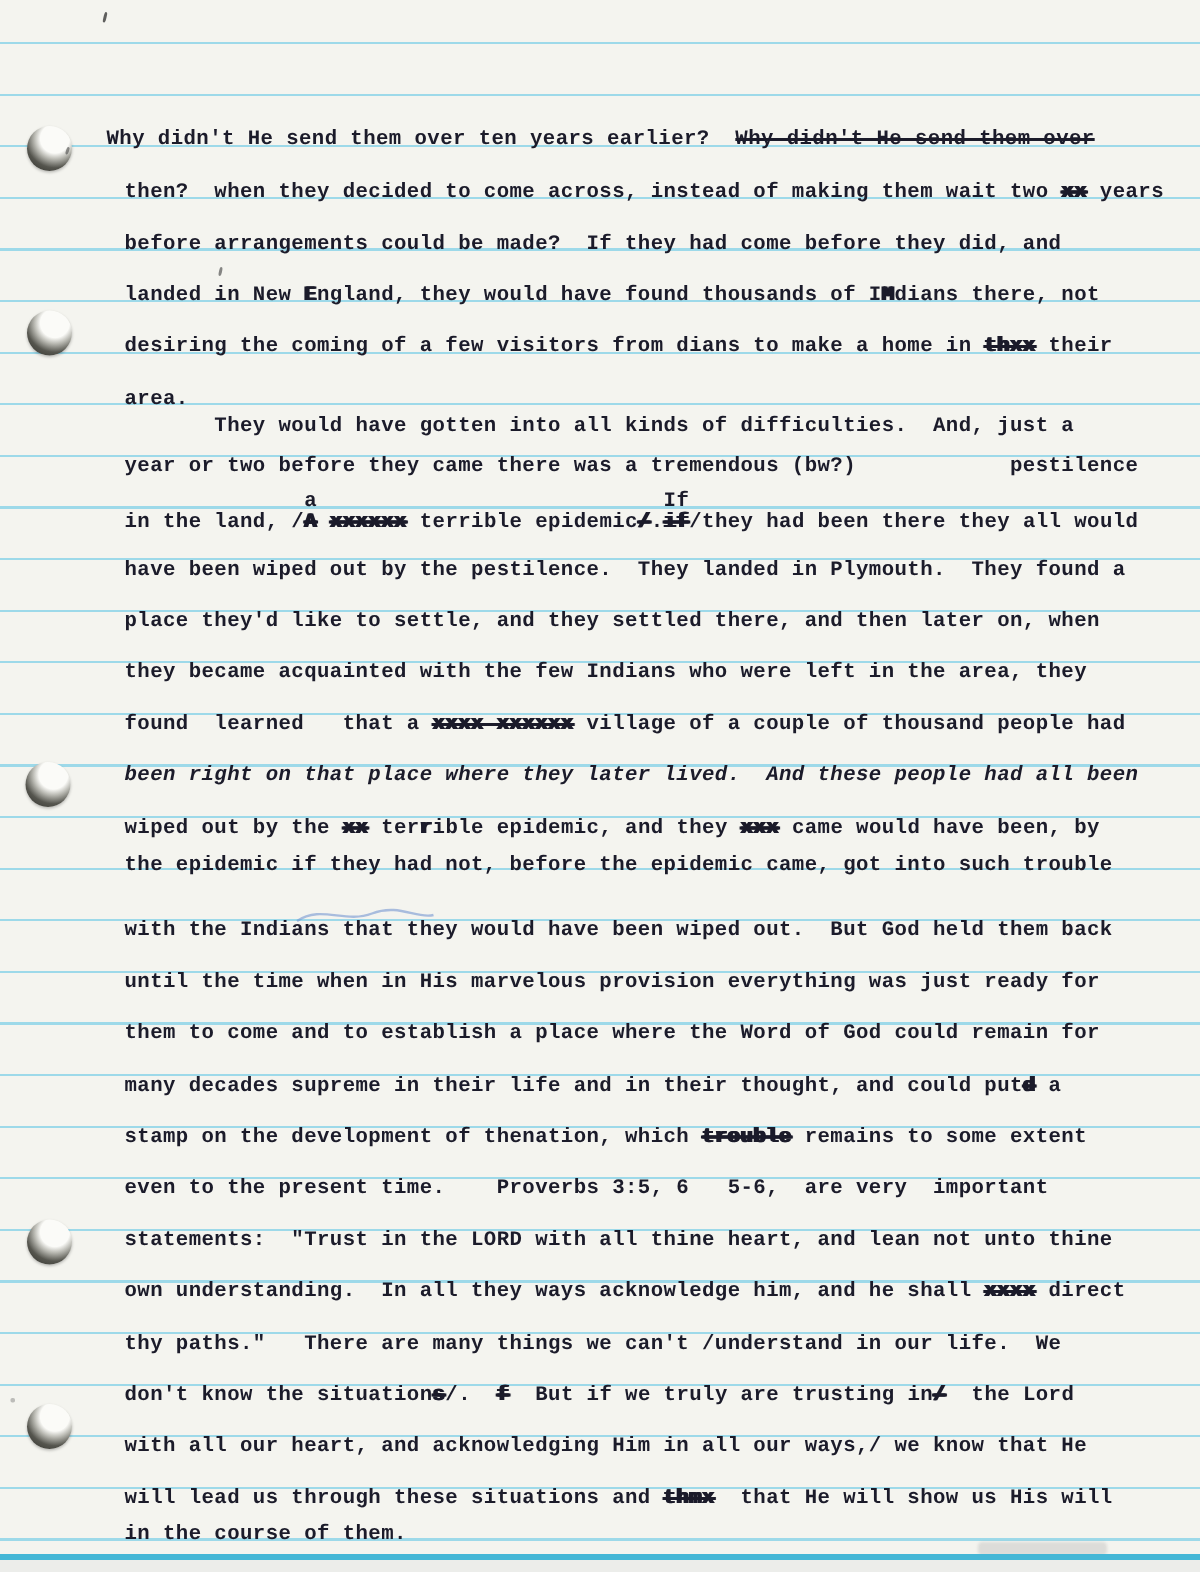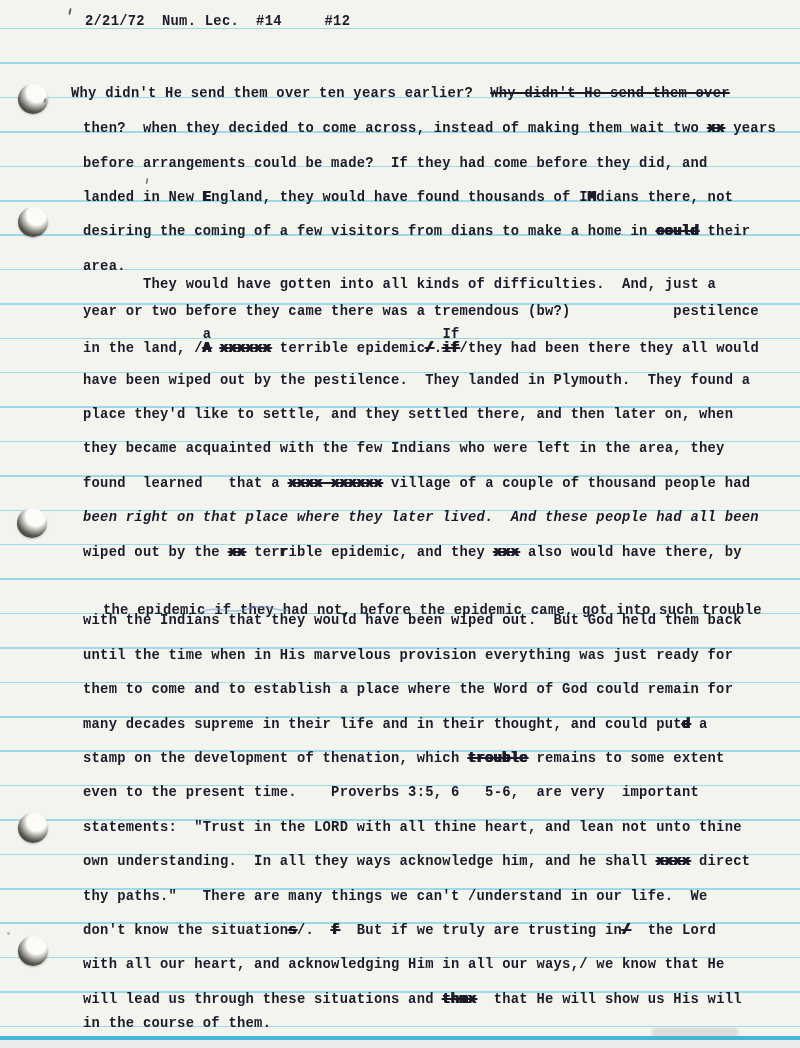--- a/index.html
+++ b/index.html
@@ -61,44 +61,43 @@
   .smudge{
     position:absolute;left:652px;top:1028px;width:86px;height:9px;
     background:rgba(110,112,118,.18);filter:blur(1px);border-radius:3px;
   }
 </style>
 </head>
 <body>
 
 <div class="paper">
 
-  <div class="header" style="left:85px;top:14px;">2/21/72  Num. Lec.  #14     #12</div>
 
   <div class="hole" style="left:18px;top:84px;"></div>
   <div class="hole" style="left:18px;top:207px;"></div>
   <div class="hole" style="left:17px;top:508px;"></div>
   <div class="hole" style="left:18px;top:813px;"></div>
   <div class="hole" style="left:18px;top:936px;"></div>
 
   <div>
       <div class="tline" style="top: 86px; left: 71px;"><span>Why didn't He send them over ten years earlier?  </span><span class="st">Why didn't He send them over</span></div>
       <div class="tline" style="top: 121px; left: 83px;"><span>then?  when they decided to come across, instead of making them wait two </span><span class="ov">xx</span><span> years</span></div>
       <div class="tline" style="top: 156px; left: 83px;"><span>before arrangements could be made?  If they had come before they did, and</span></div>
       <div class="tline" style="top: 190px; left: 83px;"><span>landed in New </span><span class="ob">E</span><span>ngland, they would have found thousands of I</span><span class="ob">M</span><span>dians there, not</span></div>
-      <div class="tline" style="top: 224px; left: 83px;"><span>desiring the coming of a few visitors from dians to make a home in </span><span class="ov">could</span><span> their</span></div>
+      <div class="tline" style="top: 224px; left: 83px;"><span>desiring the coming of a few visitors from dians to make a home in </span><span class="ov">thxx</span><span> their</span></div>
       <div class="tline" style="top: 259px; left: 83px;"><span>area.</span><span class="dp">  They would have gotten into all kinds of difficulties.  And, just a</span></div>
       <div class="tline" style="top: 304px; left: 83px;"><span>year or two before they came there was a tremendous (bw?)            pestilence</span></div>
       <div class="tline" style="top: 341px; left: 83px;"><span>in the land, </span><span>/</span><span class="up">a</span><span class="ov">A</span><span> </span><span class="ov">xxxxxx</span><span> terrible epidemic</span><span class="ov">/</span><span>.</span><span class="up">If</span><span class="ov">if</span><span>/they had been there they all would</span></div>
       <div class="tline" style="top: 373px; left: 83px;"><span>have been wiped out by the pestilence.  They landed in Plymouth.  They found a</span></div>
       <div class="tline" style="top: 407px; left: 83px;"><span>place they'd like to settle, and they settled there, and then later on, when</span></div>
       <div class="tline" style="top: 441px; left: 83px;"><span>they became acquainted with the few Indians who were left in the area, they</span></div>
       <div class="tline" style="top: 476px; left: 83px;"><span>found  learned   that a </span><span class="ov">xxxx xxxxxx</span><span> village of a couple of thousand people had</span></div>
       <div class="tline" style="top: 510px; left: 83px; font-style: italic;"><span>been right on that place where they later lived.  And these people had all been</span></div>
-      <div class="tline" style="top: 545px; left: 83px;"><span>wiped out by the </span><span class="ov">xx</span><span> ter</span><span class="ob">r</span><span>ible epidemic, and they </span><span class="ov">xxx</span><span> also would have there, by</span></div>
-      <div class="tline" style="top: 603px; left: 83px; margin-left: 20px;"><span>the epidemic if they had not, before the epidemic came, got into such trouble</span></div>
+      <div class="tline" style="top: 545px; left: 83px;"><span>wiped out by the </span><span class="ov">xx</span><span> ter</span><span class="ob">r</span><span>ible epidemic, and they </span><span class="ov">xxx</span><span> came would have been, by</span></div>
+      <div class="tline" style="top: 570px; left: 83px;"><span>the epidemic if they had not, before the epidemic came, got into such trouble</span></div>
       <div class="tline" style="top: 613px; left: 83px;"><span>with the Indians that they would have been wiped out.  But God held them back</span></div>
       <div class="tline" style="top: 648px; left: 83px;"><span>until the time when in His marvelous provision everything was just ready for</span></div>
       <div class="tline" style="top: 682px; left: 83px;"><span>them to come and to establish a place where the Word of God could remain for</span></div>
       <div class="tline" style="top: 717px; left: 83px;"><span>many decades supreme in their life and in their thought, and could put</span><span class="ov">d</span><span> a</span></div>
       <div class="tline" style="top: 751px; left: 83px;"><span>stamp on the development of thenation, which </span><span class="ov">trouble</span><span> remains to some extent</span></div>
       <div class="tline" style="top: 785px; left: 83px;"><span>even to the present time.    Proverbs 3:5, 6   5-6,  are very  important</span></div>
       <div class="tline" style="top: 820px; left: 83px;"><span>statements:  "Trust in the LORD with all thine heart, and lean not unto thine</span></div>
       <div class="tline" style="top: 854px; left: 83px;"><span>own understanding.  In all they ways acknowledge him, and he shall </span><span class="ov">xxxx</span><span> direct</span></div>
       <div class="tline" style="top: 889px; left: 83px;"><span>thy paths."   There are many things we can't /understand in our life.  We</span></div>
       <div class="tline" style="top: 923px; left: 83px;"><span>don't know the situation</span><span class="ov">s</span><span>/.  </span><span class="ov">f</span><span>  But if we truly are trusting in</span><span class="ov">/</span><span>  the Lord</span></div>

